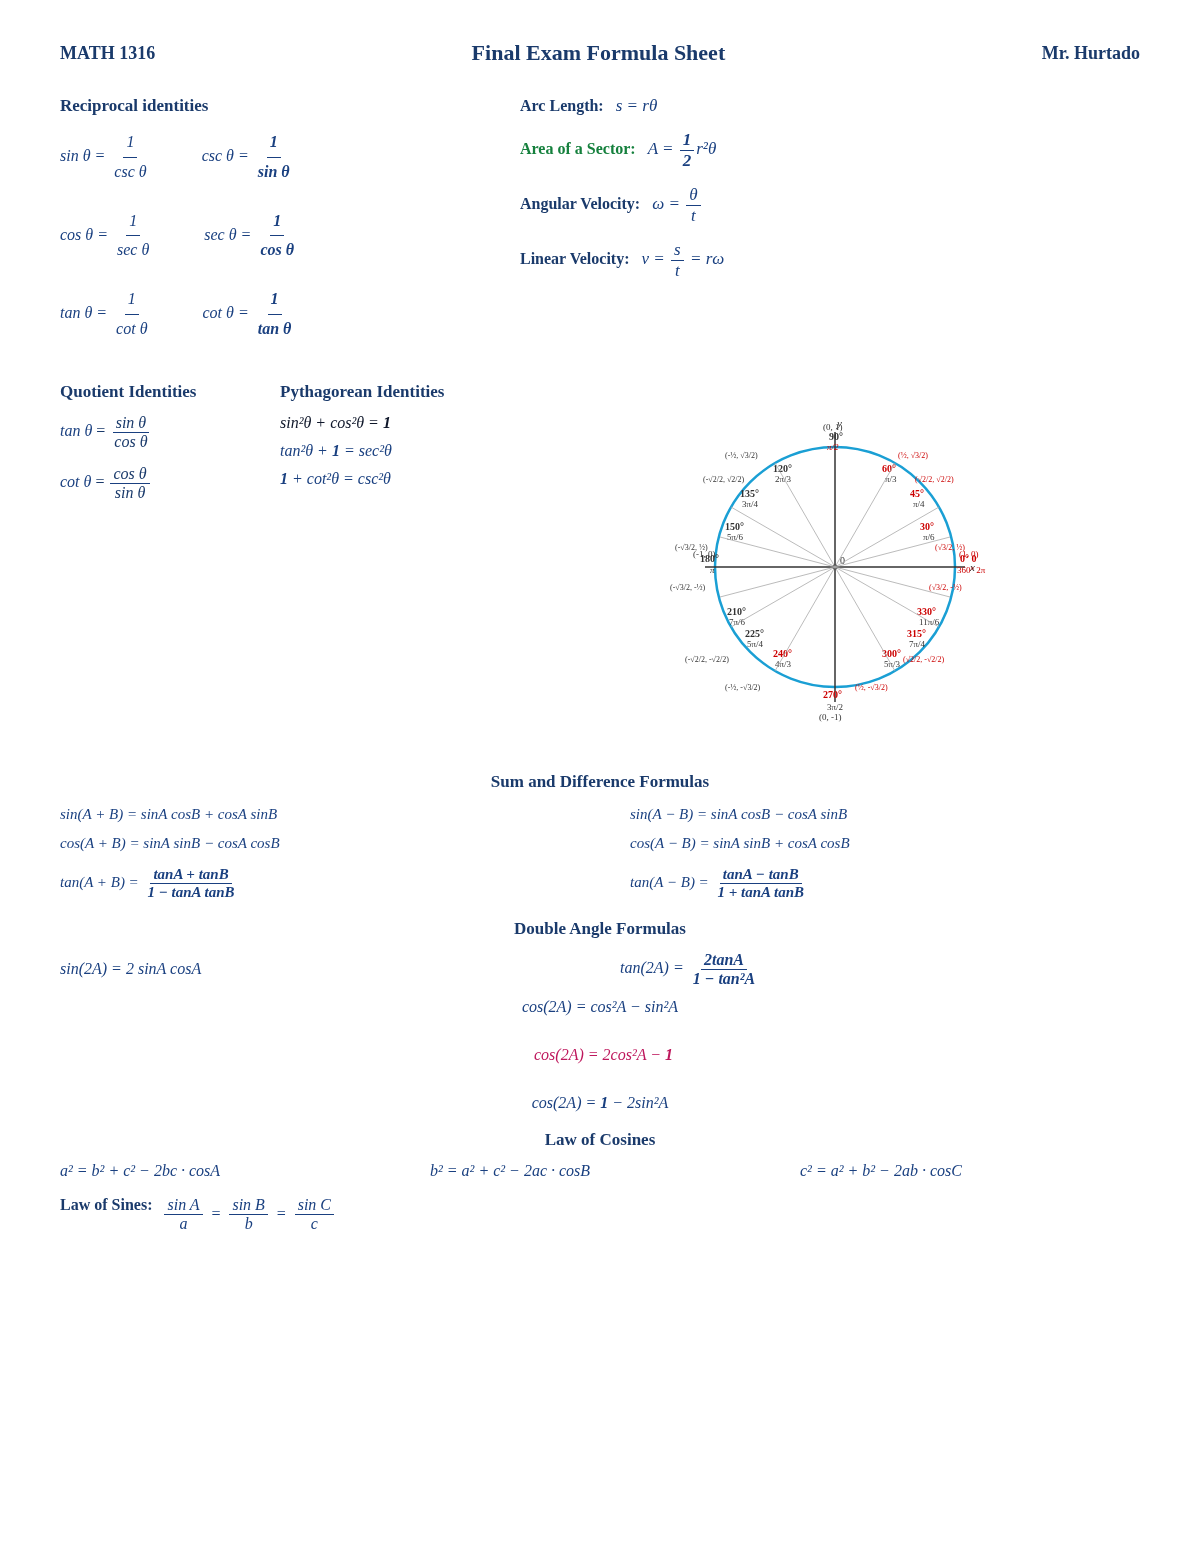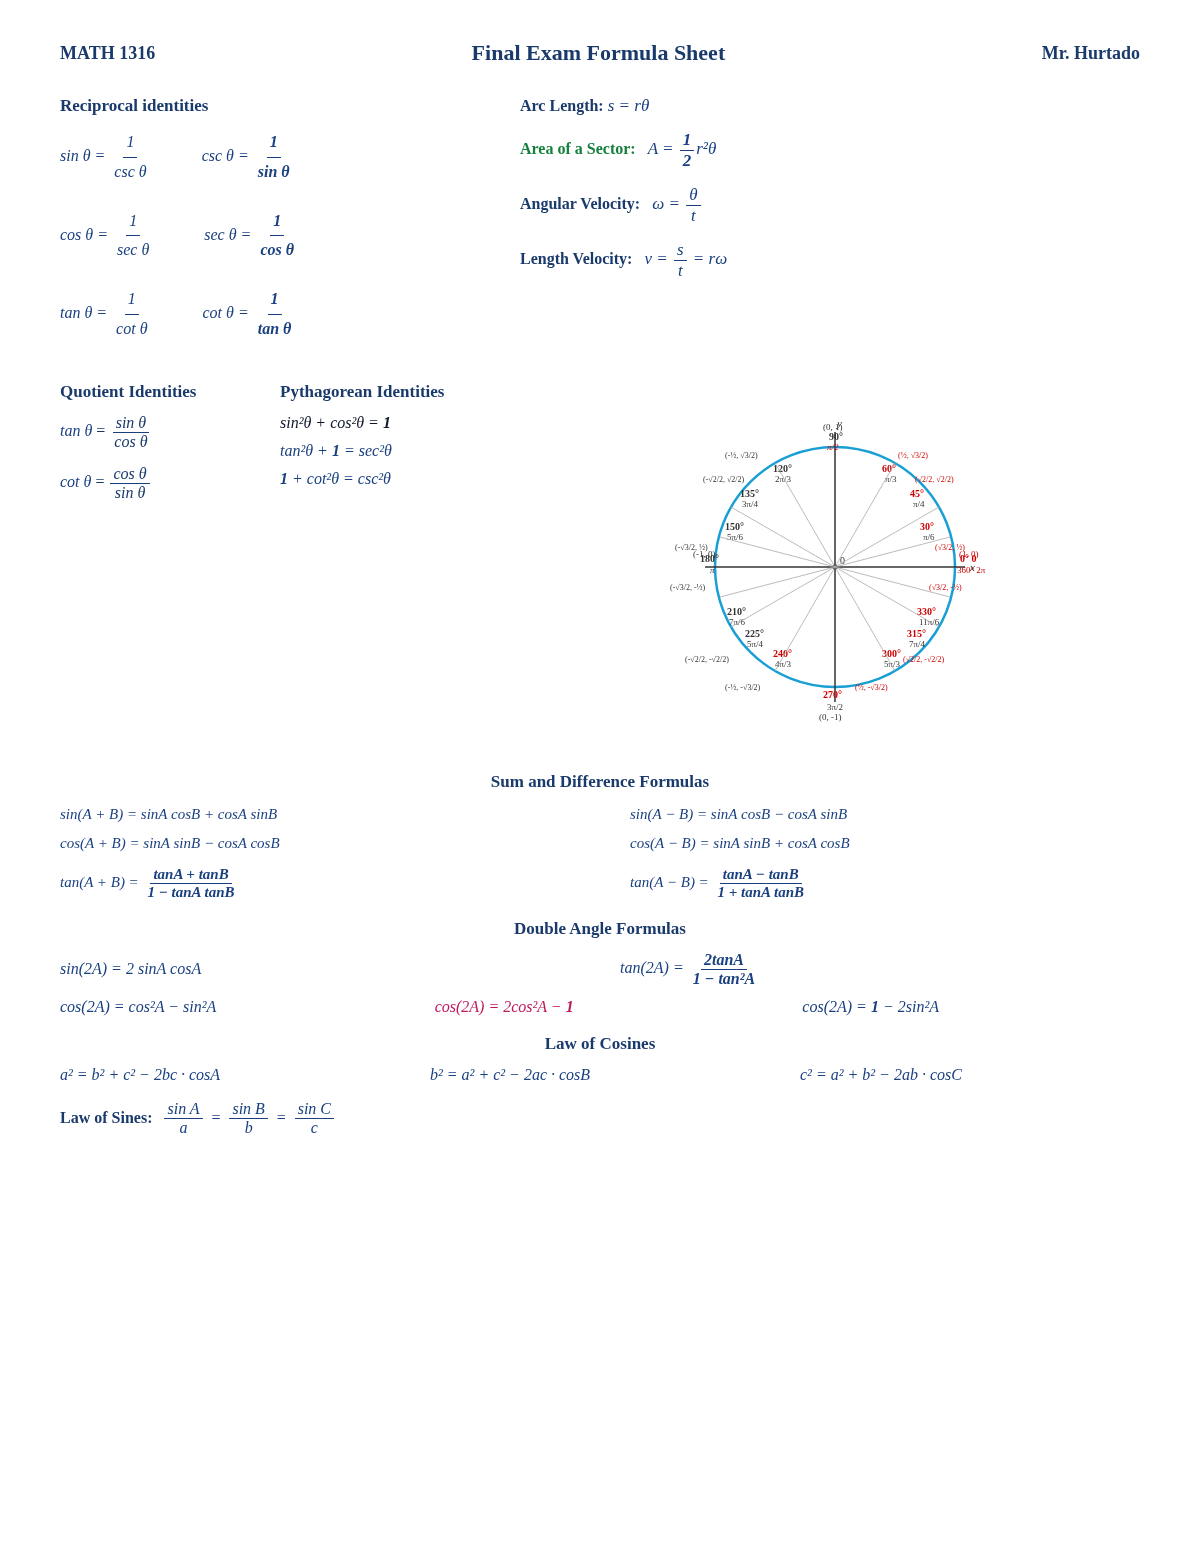--- a/index.html
+++ b/index.html
@@ -141,21 +141,21 @@
           <span class="num bold">1</span>
           <span class="den bold"><i>tan θ</i></span>
         </span>
       </span>
     </div>
   </div>
 
   <div style="flex:1;">
     <div style="margin-bottom:14px;">
       <span style="font-weight:bold; font-size:16px; color:#1a3a6b;">Arc Length:</span>
-      <span style="font-style:italic; font-size:17px; color:#1a4080; "><i>s</i> = <i>r</i><i>θ</i></span>
+      <span style="font-style:italic; font-size:17px; color:#1a4080; margin-left:8px;"><i>s</i> = <i>r</i><i>θ</i></span>
     </div>
     <div style="margin-bottom:14px;">
       <span style="font-weight:bold; font-size:16px; color:#15803d;">Area of a Sector:</span>
       <span style="font-style:italic; font-size:17px; color:#1a4080; margin-left:8px;">
         <i>A</i> = <span class="frac" style="display:inline-flex;">
             <span class="num bold">1</span>
             <span class="den bold">2</span>
           </span><i>r</i>²<i>θ</i>
       </span>
     </div>
@@ -163,21 +163,21 @@
       <span style="font-weight:bold; font-size:16px; color:#1a3a6b;">Angular Velocity:</span>
       <span style="font-style:italic; font-size:17px; color:#1a4080; margin-left:8px;">
         <i>ω</i> =
         <span class="frac" style="display:inline-flex;">
           <span class="num"><i>θ</i></span>
           <span class="den"><i>t</i></span>
         </span>
       </span>
     </div>
     <div style="margin-bottom:14px;">
-      <span style="font-weight:bold; font-size:16px; color:#1a3a6b;">Length Velocity:</span>
+      <span style="font-weight:bold; font-size:16px; color:#1a3a6b;">Linear Velocity:</span>
       <span style="font-style:italic; font-size:17px; color:#1a4080; margin-left:8px;">
         <i>v</i> =
         <span class="frac" style="display:inline-flex;">
           <span class="num"><i>s</i></span>
           <span class="den"><i>t</i></span>
         </span>
         = <i>r</i><i>ω</i>
       </span>
     </div>
   </div>
@@ -377,21 +377,21 @@
     </div>
     <div style="flex:1; font-style:italic; font-size:16px; color:#1a4080;">
       <i>tan</i>(2<i>A</i>) =
       <span class="frac">
         <span class="num bold">2<i>tanA</i></span>
         <span class="den bold">1 − <i>tan</i>²<i>A</i></span>
       </span>
     </div>
   </div>
 
-  <div style="display:flex; gap:30px; align-items:center; margin-bottom:10px;">
+  <div style="display:flex; gap:30px; align-items:center; margin-bottom:10px;flex-direction:column;">
     <div style="flex:1; font-style:italic; font-size:16px; color:#1a4080;">
       <i>cos</i>(2<i>A</i>) = <i>cos</i>²<i>A</i> − <i>sin</i>²<i>A</i>
     </div>
     <div style="flex:1; font-style:italic; font-size:16px; color:#be185d;margin-left:7px;">
       <i>cos</i>(2<i>A</i>) = 2<i>cos</i>²<i>A</i> − <b>1</b>
     </div>
     <div style="flex:1; font-style:italic; font-size:16px; color:#1a4080;">
       <i>cos</i>(2<i>A</i>) = <b>1</b> − 2<i>sin</i>²<i>A</i>
     </div>
   </div>
@@ -406,21 +406,21 @@
       <i>a</i>² = <i>b</i>² + <i>c</i>² − 2<i>bc</i> · <i>cosA</i>
     </div>
     <div style="flex:1; font-style:italic; font-size:16px; color:#1a4080;">
       <i>b</i>² = <i>a</i>² + <i>c</i>² − 2<i>ac</i> · <i>cosB</i>
     </div>
     <div style="flex:1; font-style:italic; font-size:16px; color:#1a4080;">
       <i>c</i>² = <i>a</i>² + <i>b</i>² − 2<i>ab</i> · <i>cosC</i>
     </div>
   </div>
 
-  <div style="display:flex; align-items:center; gap:10px;">
+  <div style="display:flex; align-items:flex-start; gap:10px;">
     <span style="font-weight:bold; font-size:16px; color:#1a3a6b;">Law of Sines:</span>
     <span style="font-style:italic; font-size:16px; color:#1a4080; display:inline-flex; align-items:center; gap:6px;">
       <span class="frac">
         <span class="num"><i>sin A</i></span>
         <span class="den"><i>a</i></span>
       </span>
       =
       <span class="frac">
         <span class="num"><i>sin B</i></span>
         <span class="den"><i>b</i></span>

